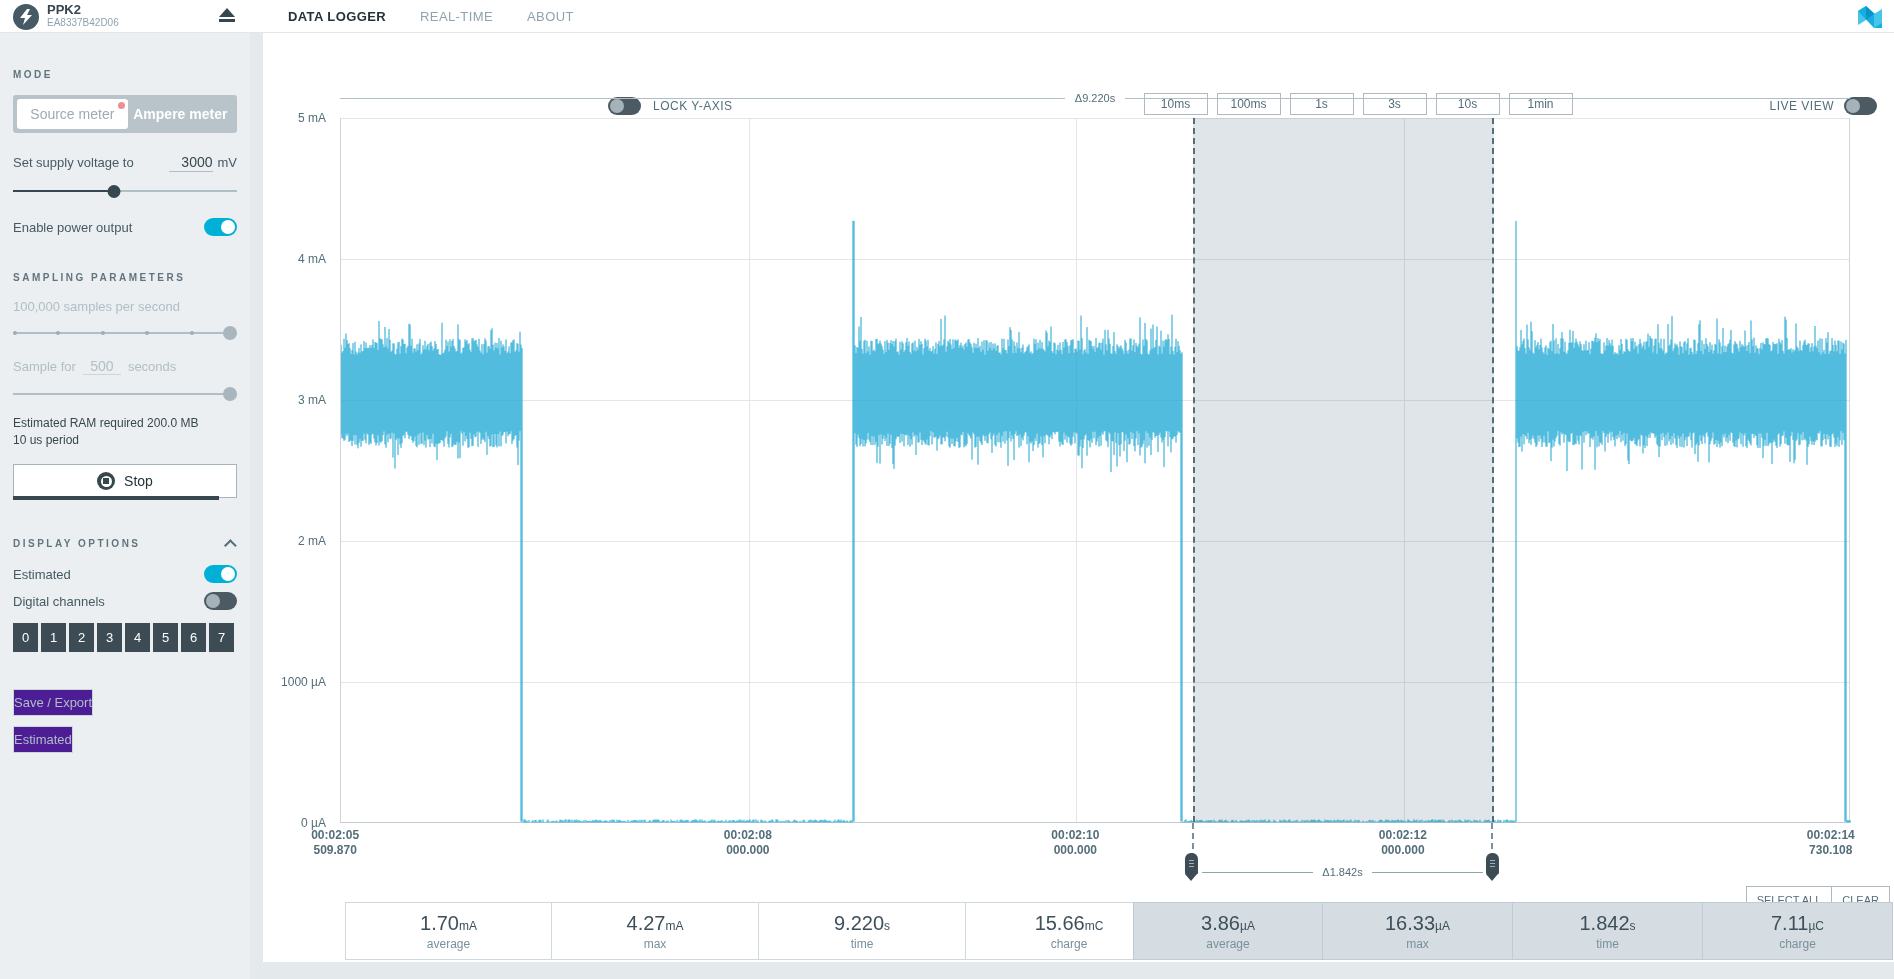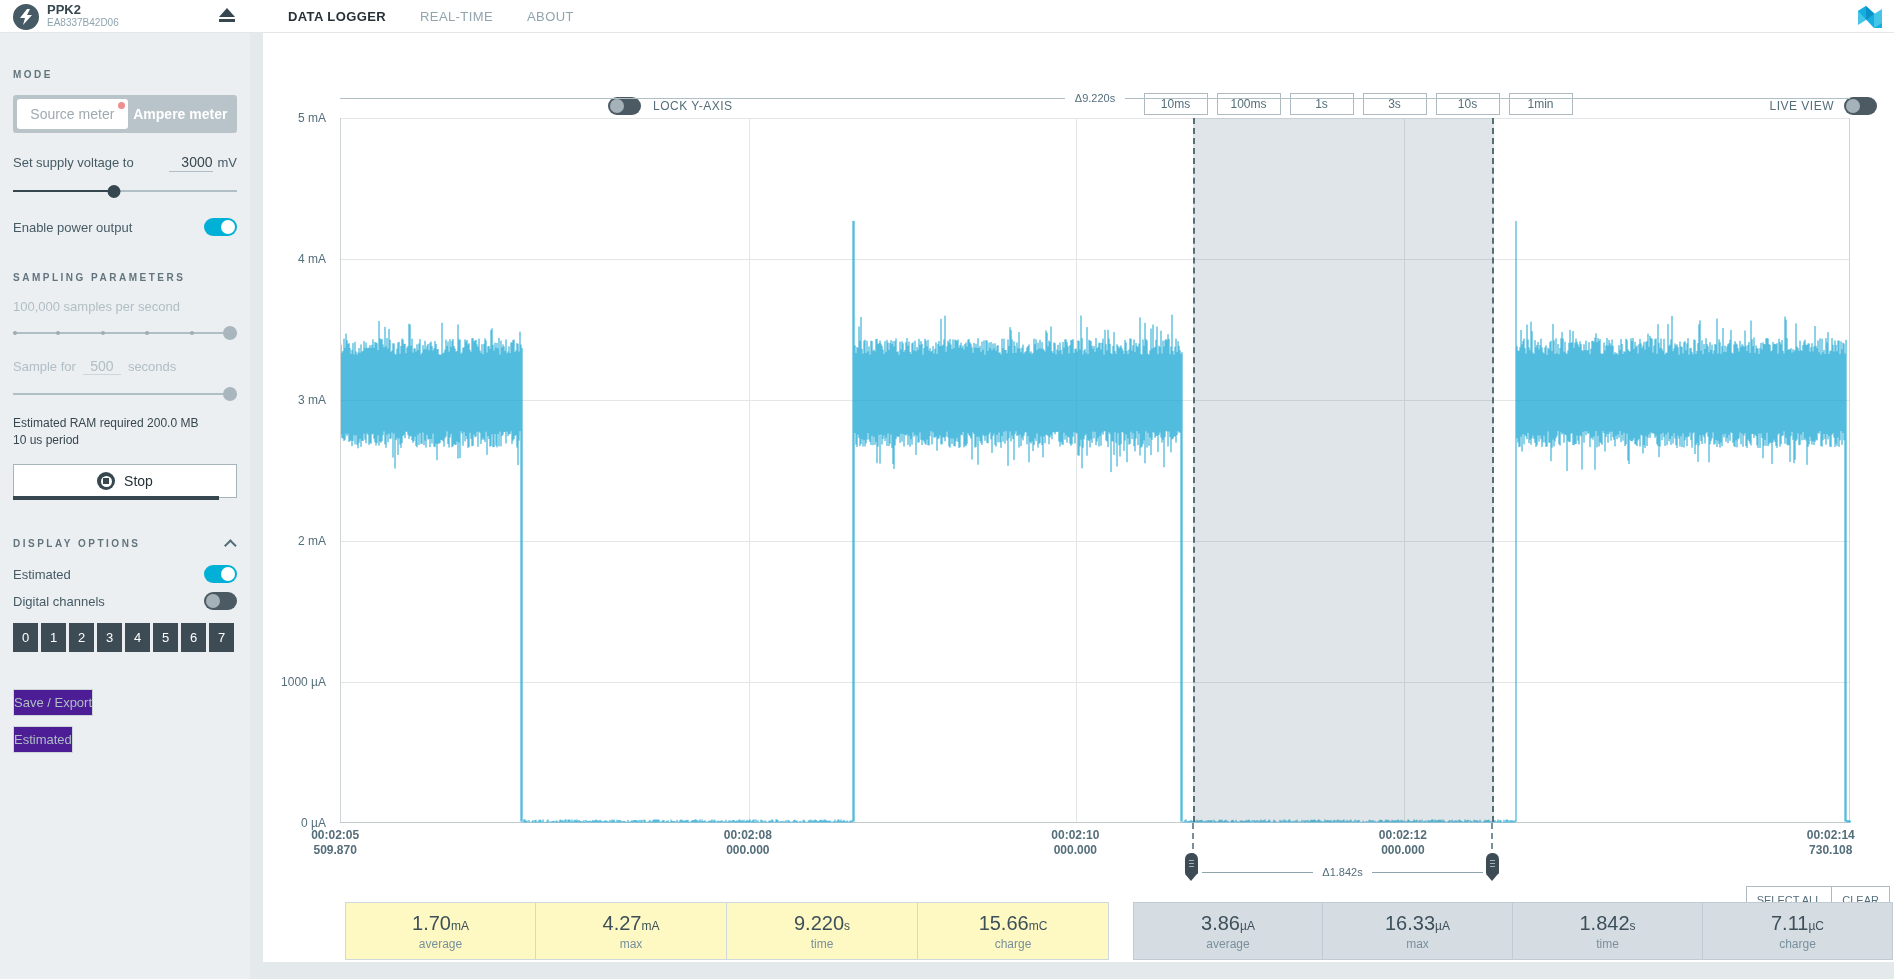--- a/index.html
+++ b/index.html
@@ -120,22 +120,22 @@
   .handle .stripe { width:5px; height:1px; background:#9fb0b8; }
   .handle .tip { width:0; height:0; border-left:6.5px solid transparent; border-right:6.5px solid transparent;
     border-top:7px solid #3c4b54; }
   .sel-delta { position:absolute; top:866px; display:flex; align-items:center; }
   .sel-delta .line { flex:1; height:1px; background:#90a4ae; }
   .sel-delta .lbl { padding:0 9px; font-size:11px; color:#546e7a; }
 
   
   .stats-label { position:absolute; top:891px; font-size:10px; letter-spacing:0.8px; color:#607d8b;margin-top:28px; }
   .stats-group { position:absolute; top:902px; height:58px; display:flex; }
-  .stat-cell { width:191px; border:1px solid #cfd8dc; border-left-width:0;
-    display:flex; flex-direction:column; align-items:center; justify-content:center; background:#fef9c3; }
+  .stat-cell { width:207px; border:1px solid #cfd8dc; border-left-width:0;
+    display:flex; flex-direction:column; align-items:center; justify-content:center; background:#ffffff; }
   .stat-cell:first-child { border-left-width:1px; }
   .stats-group.selection .stat-cell { background:#d6dde2; border-color:#c1cbd1; width:190px; }
   .stat-top { font-size:20px; color:#3d505a; }
   .stat-unit { font-size:12px; color:#3d505a; }
   .stat-cap { font-size:12px; color:#78909c; margin-top:2px; }
   .sel-actions { position:absolute; top:886px; right:4px; display:flex; }
   .sel-act-btn { height:17px; border:1px solid #aebabf; background:#ffffff; font-size:11px; color:#546e7a;
     display:flex; align-items:center; justify-content:center; padding:13px 10px; cursor:pointer; }
   .sel-act-btn + .sel-act-btn { border-left:none; }
   .bottom-strip { position:absolute; left:250px; bottom:0; width:1644px; height:17px; background:#e4e9ec; }

